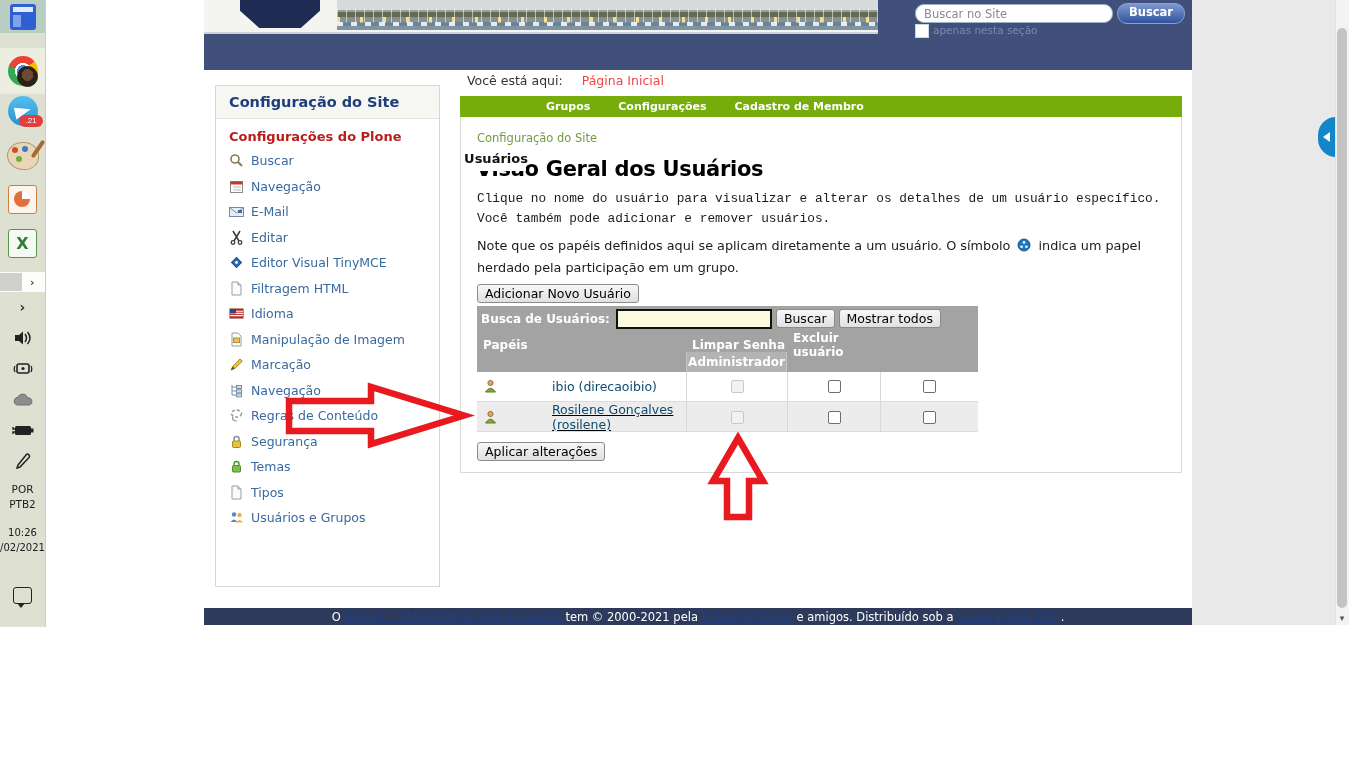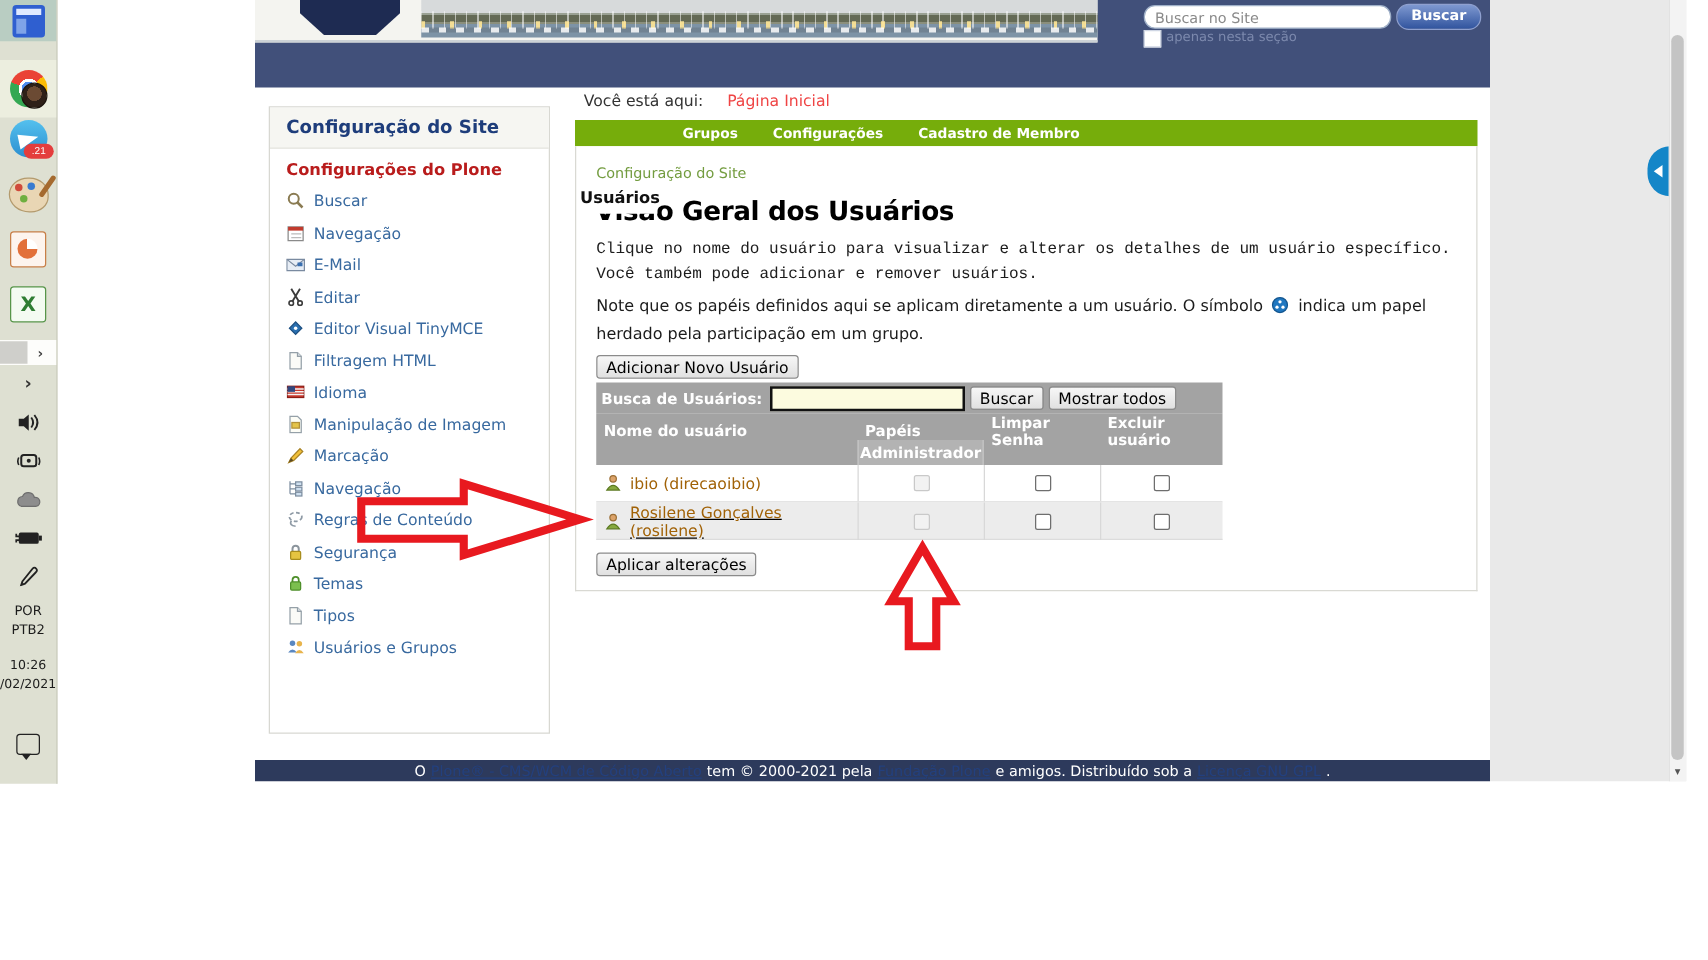--- a/index.html
+++ b/index.html
@@ -106,21 +106,21 @@
   .t-search-in{width:148px;height:14px;border:2px solid #111;background:#fcfbdf;outline:none;}
   .cols{display:grid;grid-template-columns:209px 101px 93px 98px;}
   .t-headrow{background:#a3a3a3;height:21px;}
   .t-headrow .hc{color:#fff;font-weight:bold;display:flex;align-items:center;padding-left:6px;box-sizing:border-box;}
   .t-subrow{background:#a3a3a3;height:20px;}
   .t-subrow .admin{background:#b3b3b3;color:#fff;font-weight:bold;display:flex;align-items:center;justify-content:center;
      border-left:1px solid #c6c6c6;border-right:1px solid #c6c6c6;box-sizing:border-box;}
   .t-row{height:29px;background:#fff;border-bottom:1px solid #dcdcdc;}
   .t-row.alt{background:#ececec;text-decoration:underline;}
   .t-row .namec{display:flex;align-items:center;gap:6px;padding-left:6px;box-sizing:border-box;}
-  .t-row .namec a{color:#a16207;text-decoration:none;font-size:12.5px;}
+  .t-row .namec a{color:#0c4a6e;text-decoration:none;font-size:12.5px;margin-left:48px;}
   .t-row .cbc{display:flex;align-items:center;justify-content:center;border-left:1px solid #d8d8d8;box-sizing:border-box;}
   .cb{appearance:none;-webkit-appearance:none;width:13px;height:13px;border:1px solid #6e6e6e;border-radius:2px;background:#fff;margin:0;}
   .cb:disabled{border-color:#c9c9c9;background:#f2f2f2;}
 
   
   .footer{position:absolute;left:0;top:608px;width:988px;height:17px;background:#2d3a5c;display:flex;
      align-items:center;justify-content:center;gap:4px;font-size:11.5px;color:#fff;white-space:nowrap;}
   .footer a{color:#23407e;text-decoration:underline;}
 
   
@@ -410,21 +410,20 @@
   <button class="btn add-btn">Adicionar Novo Usuário</button>
 
   <div class="utable">
     <div class="t-searchrow">
       <span class="lbl">Busca de Usuários:</span>
       <input class="t-search-in" type="text" value="" style="">
       <button class="btn">Buscar</button>
       <button class="btn">Mostrar todos</button>
     </div>
     <div class="cols t-headrow">
-      <div class="hc">Nome do usuário</div>
       <div class="hc">Papéis</div>
       <div class="hc">Limpar Senha</div>
       <div class="hc">Excluir usuário</div>
     </div>
     <div class="cols t-subrow">
       <div></div>
       <div class="admin">Administrador</div>
       <div></div>
       <div></div>
     </div>

